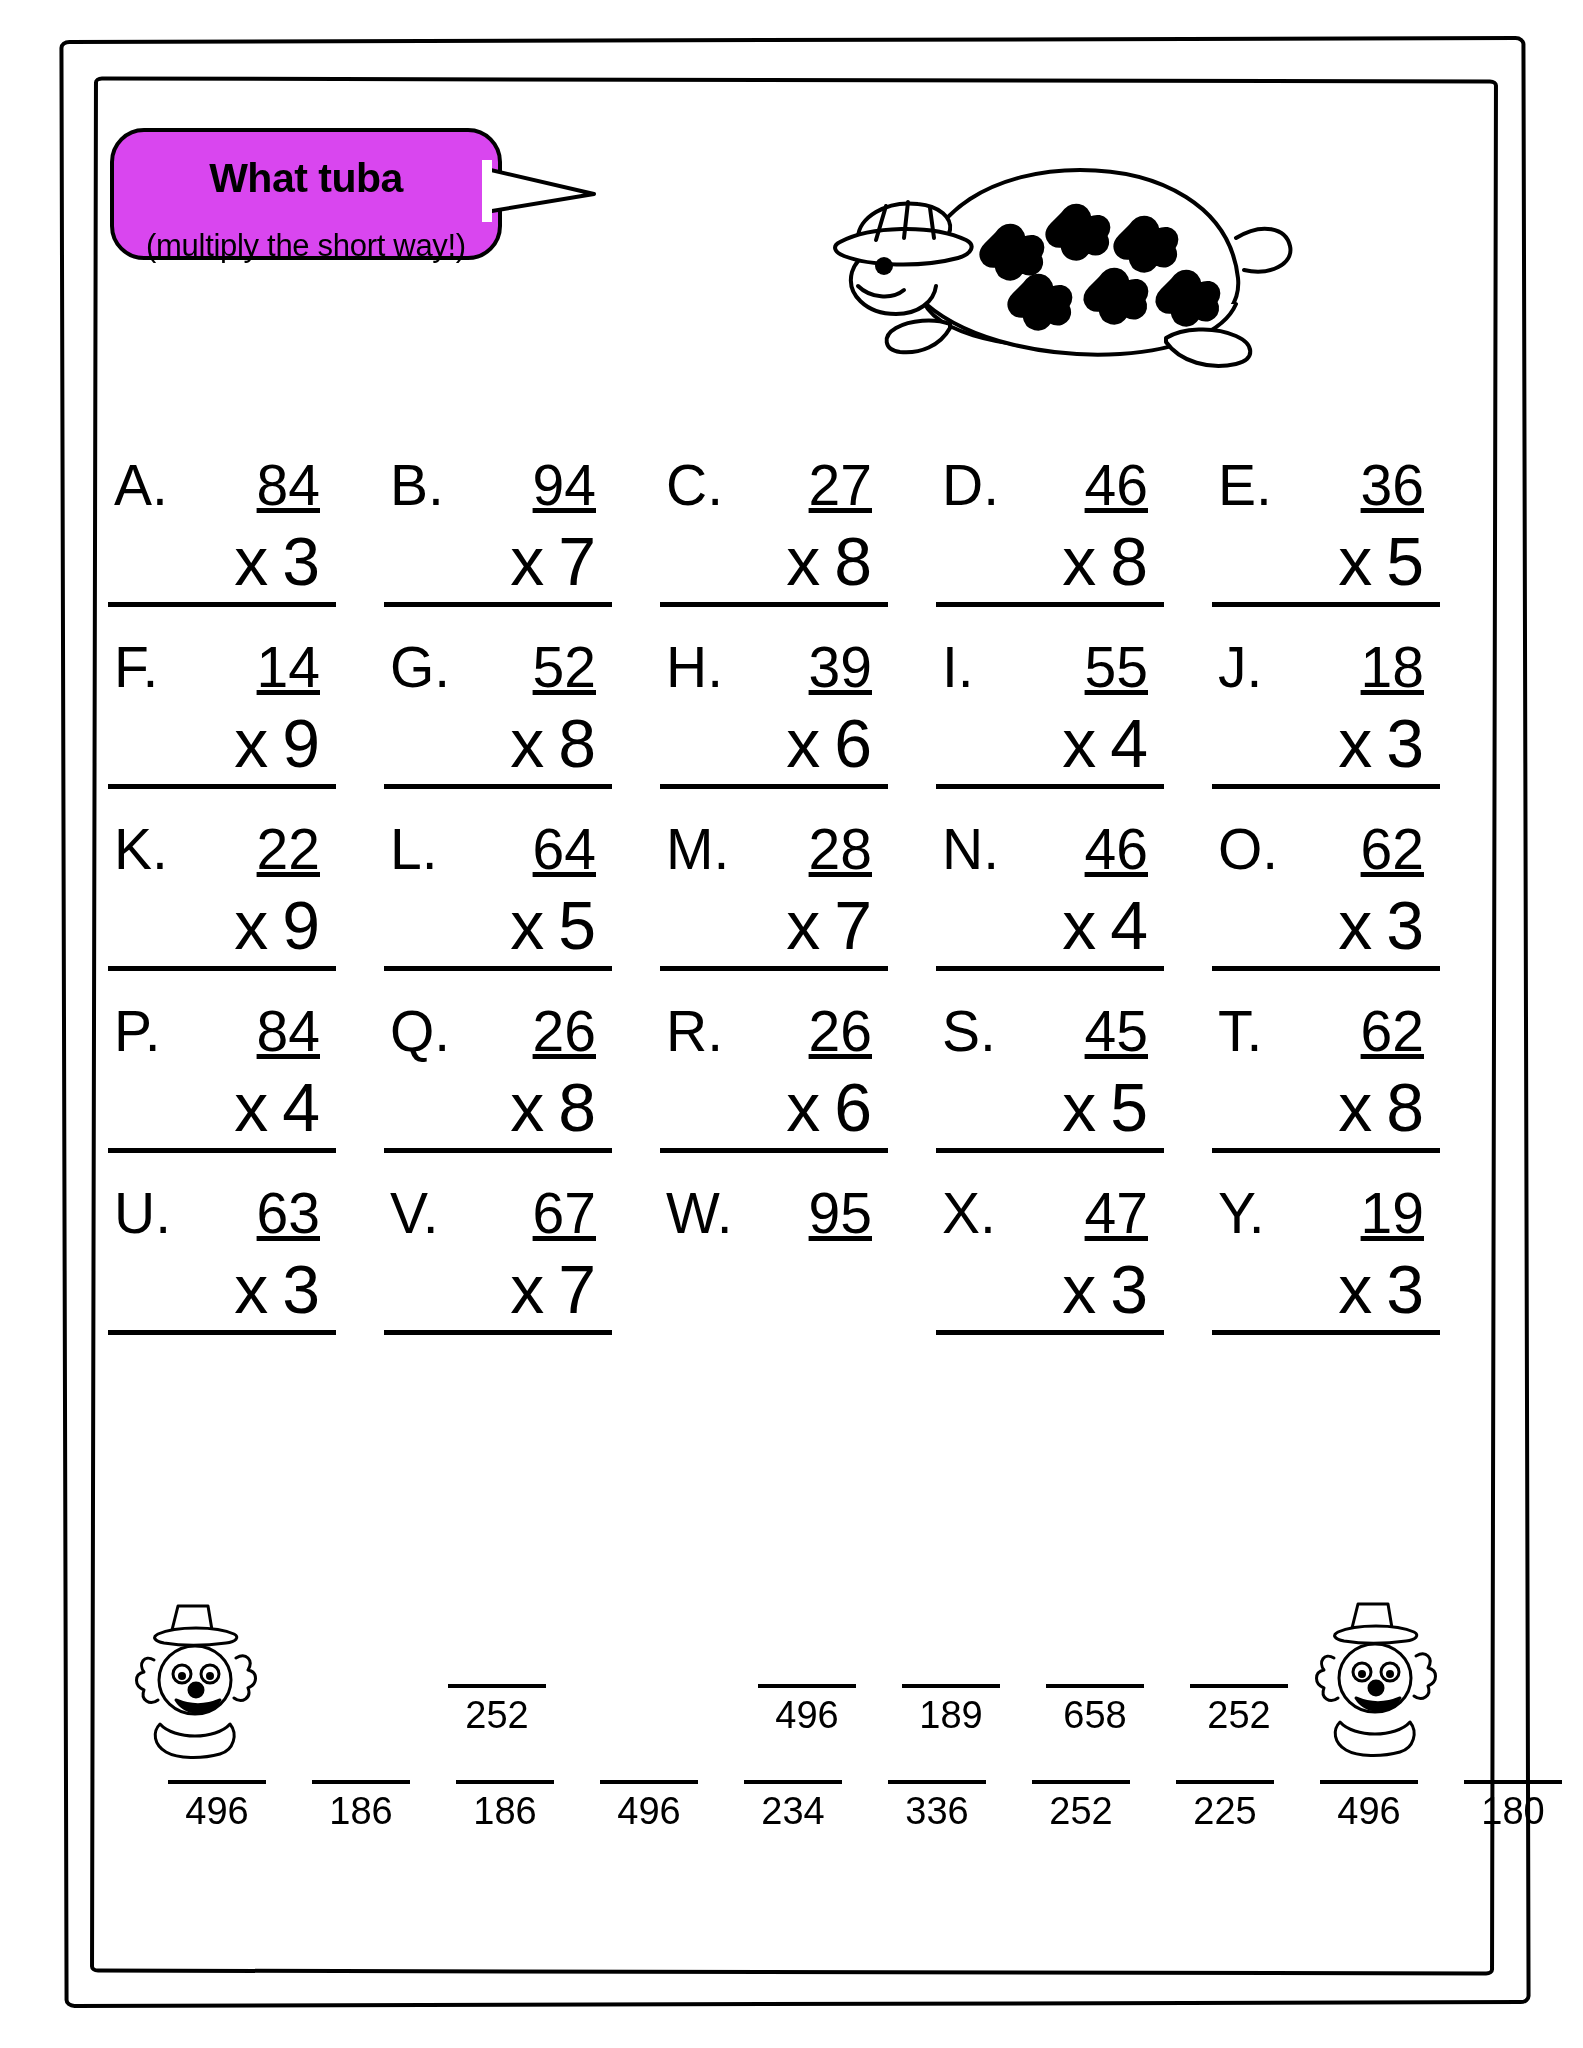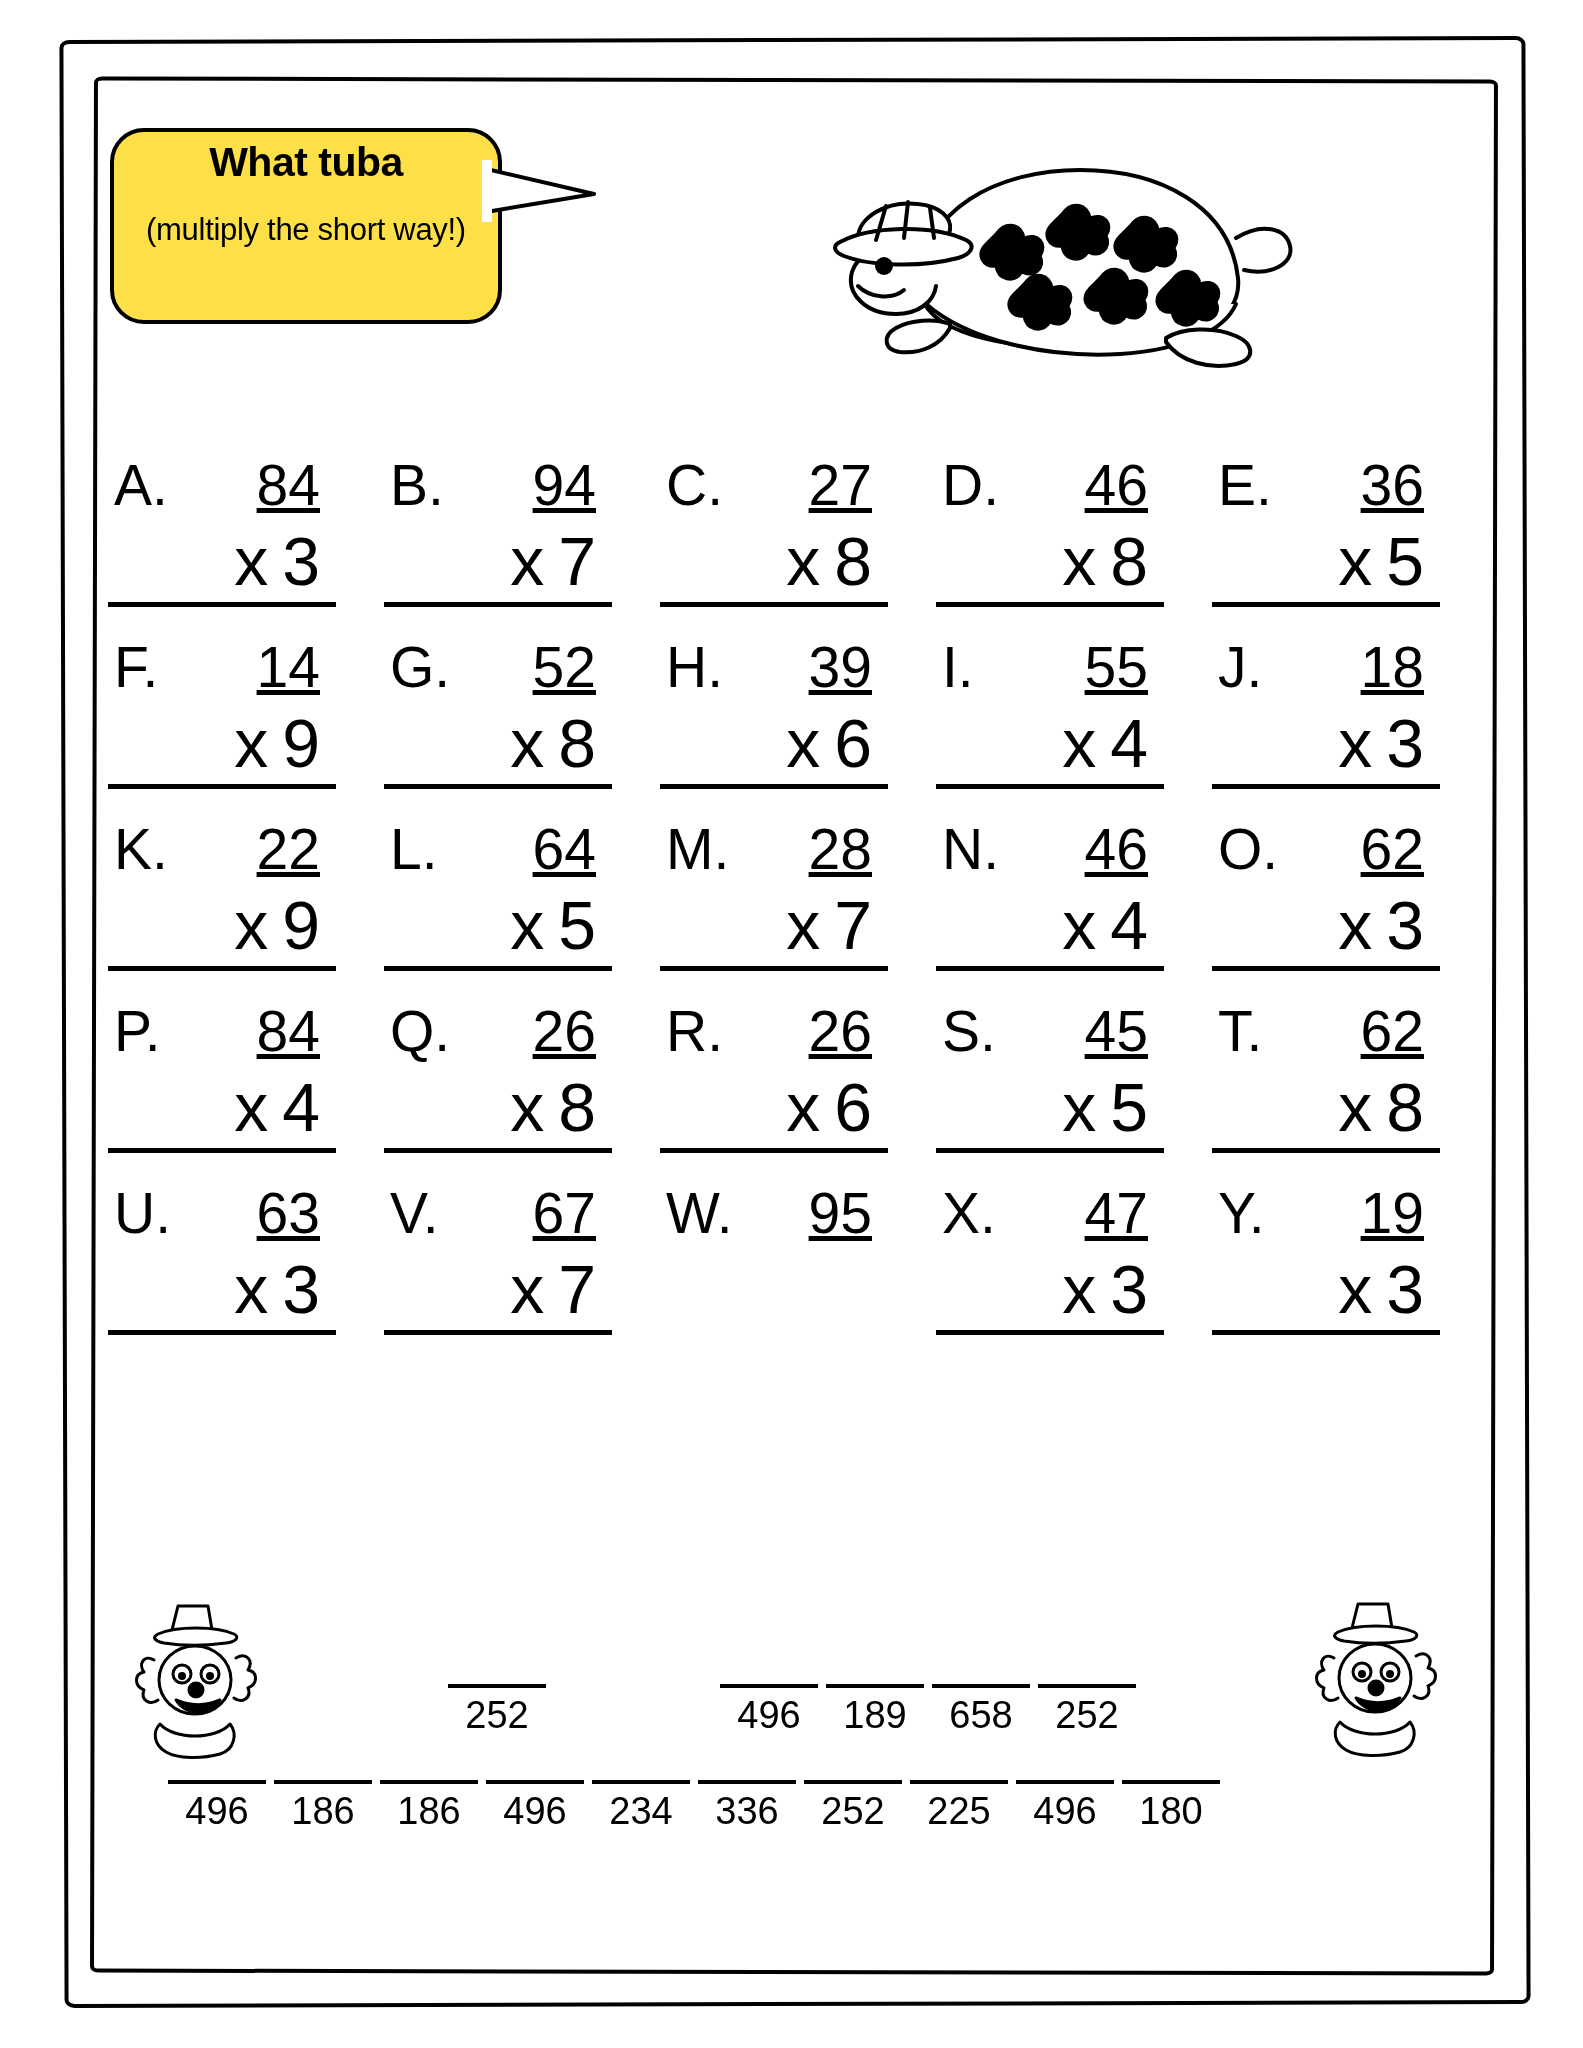--- a/index.html
+++ b/index.html
@@ -38,27 +38,27 @@
     border-radius: 8px / 6px;
     transform: rotate(0.12deg);
   }
 
   
   .bubble {
     position: absolute;
     left: 110px;
     top: 128px;
     width: 392px;
-    height: 196px;
+    height: 132px;
     border: 4px solid #000;
     border-radius: 34px;
-    background: #fde047;
+    background: #d946ef;
     box-sizing: border-box;
     text-align: center;
-    padding-top: 8px;
+    padding-top: 24px;
   }
   .bubble .q {
     font-size: 41px;
     font-weight: bold;
     line-height: 1.12;
     letter-spacing: -0.5px;
   }
   .bubble .sub {
     font-size: 31px;
     margin-top: 26px;
@@ -143,20 +143,21 @@
     left: 108px;
     top: 1600px;
     width: 1380px;
     height: 260px;
   }
   .ans-row {
     position: absolute;
     display: flex;
     font-size: 38px;
     letter-spacing: 0px;
+    gap: 38px;
   }
   .ans-row-1 { left: 340px; top: 84px; }
   .ans-row-2 { left: 60px; top: 180px; }
   .blank {
     border-top: 4px solid #000;
     padding: 6px 6px 0 6px;
     margin-right: 8px;
     text-align: center;
     min-width: 86px;
   }

